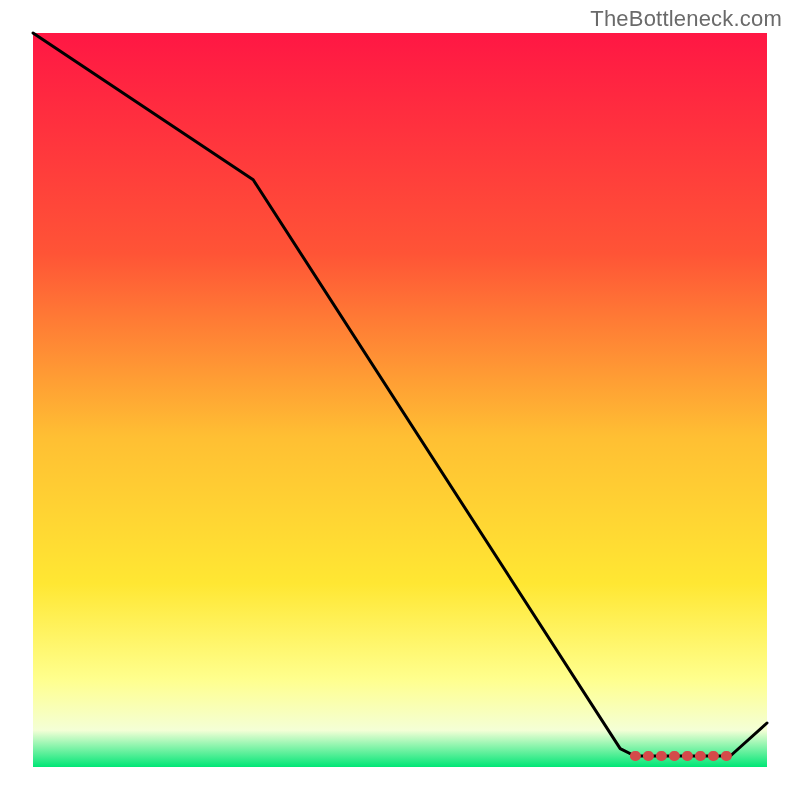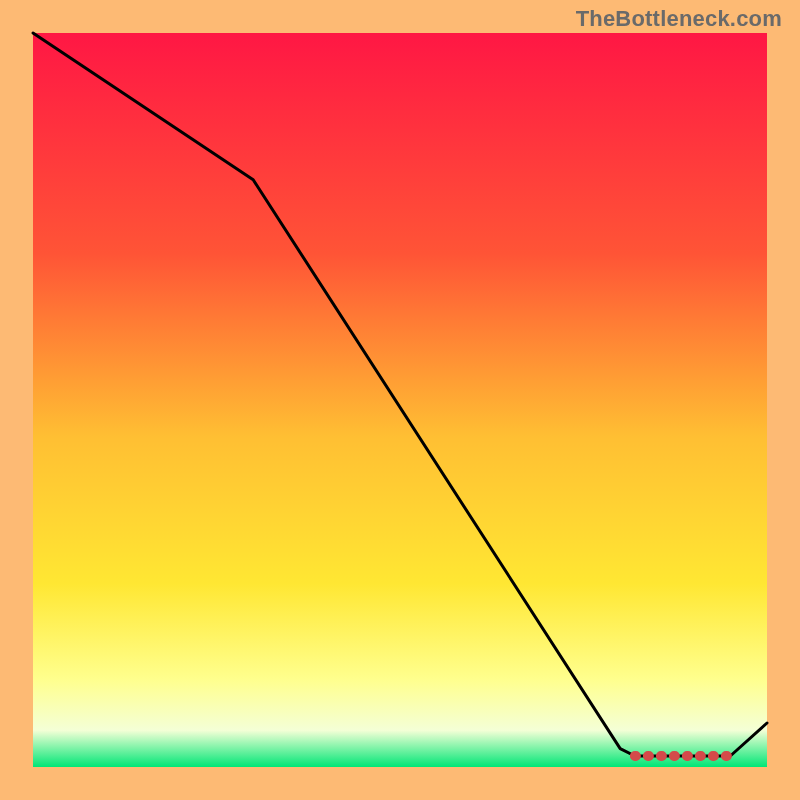--- a/index.html
+++ b/index.html
@@ -7,22 +7,21 @@
     padding: 0;
     width: 800px;
     height: 800px;
     background: #000;
     overflow: hidden;
   }
   .container {
     position: relative;
     width: 800px;
     height: 800px;
-    background: #fdba74;
-    font-weight: bold;
+    background: #ffffff;
   }
   .watermark {
     position: absolute;
     top: 6px;
     right: 18px;
     font-family: Arial, Helvetica, sans-serif;
     font-size: 22px;
     color: #6a6a6a;
     letter-spacing: 0.2px;
     user-select: none;

